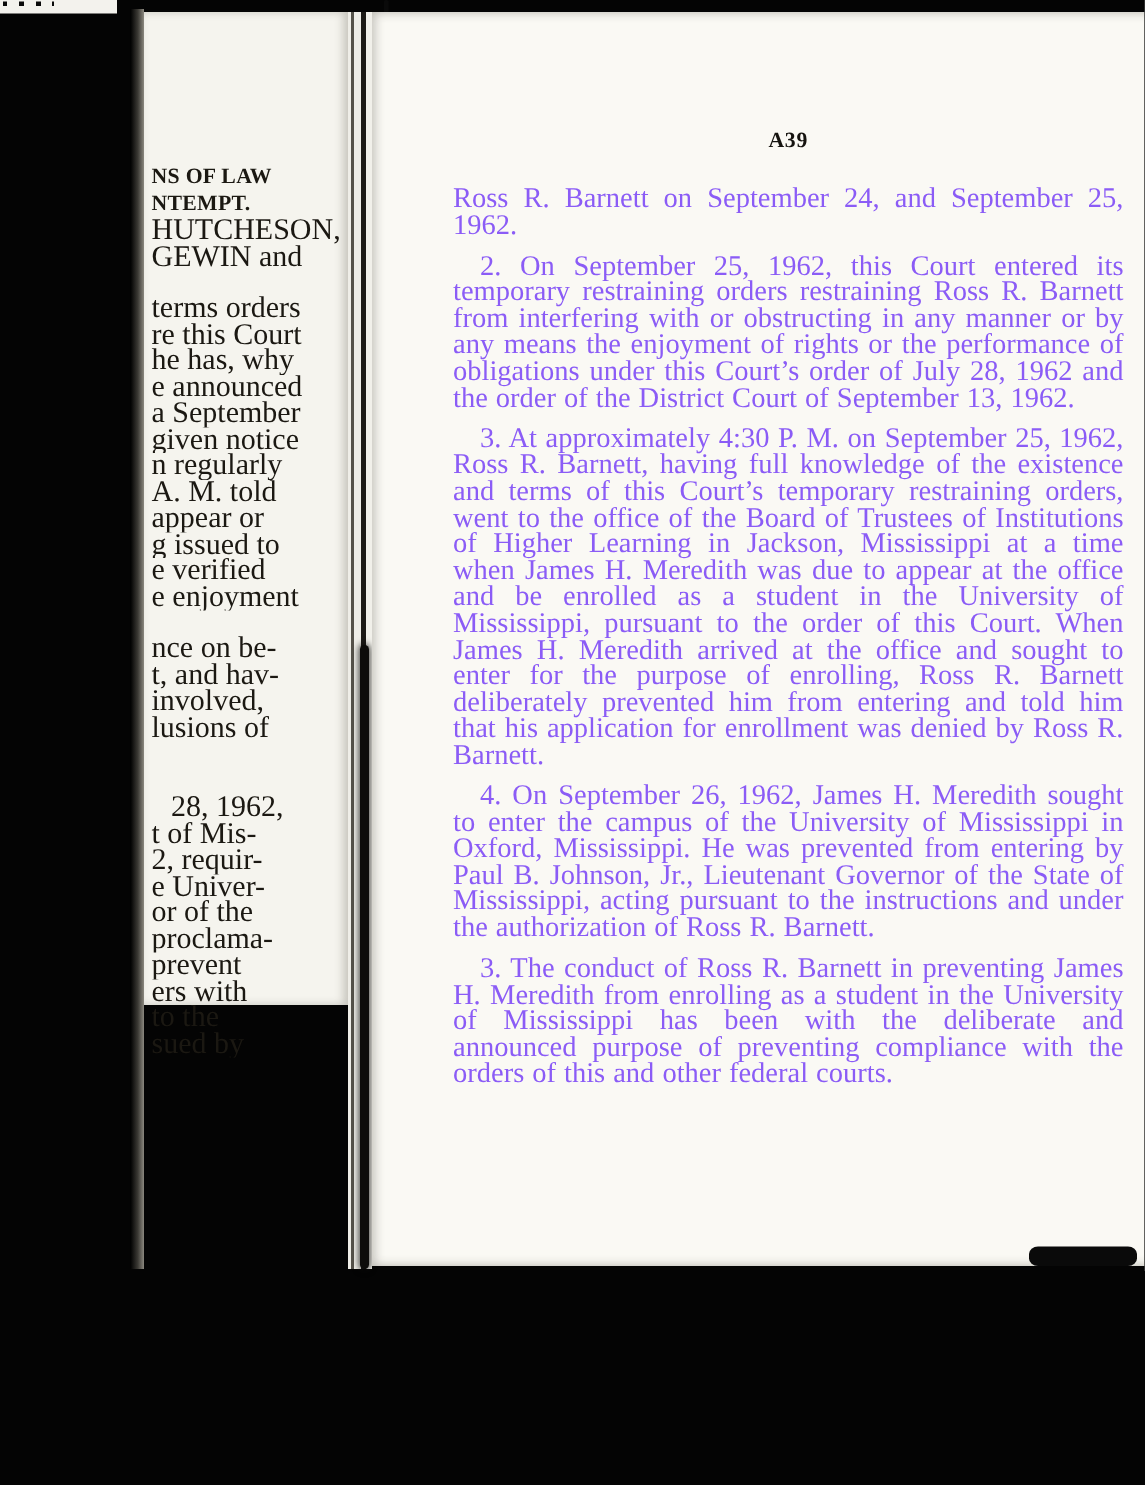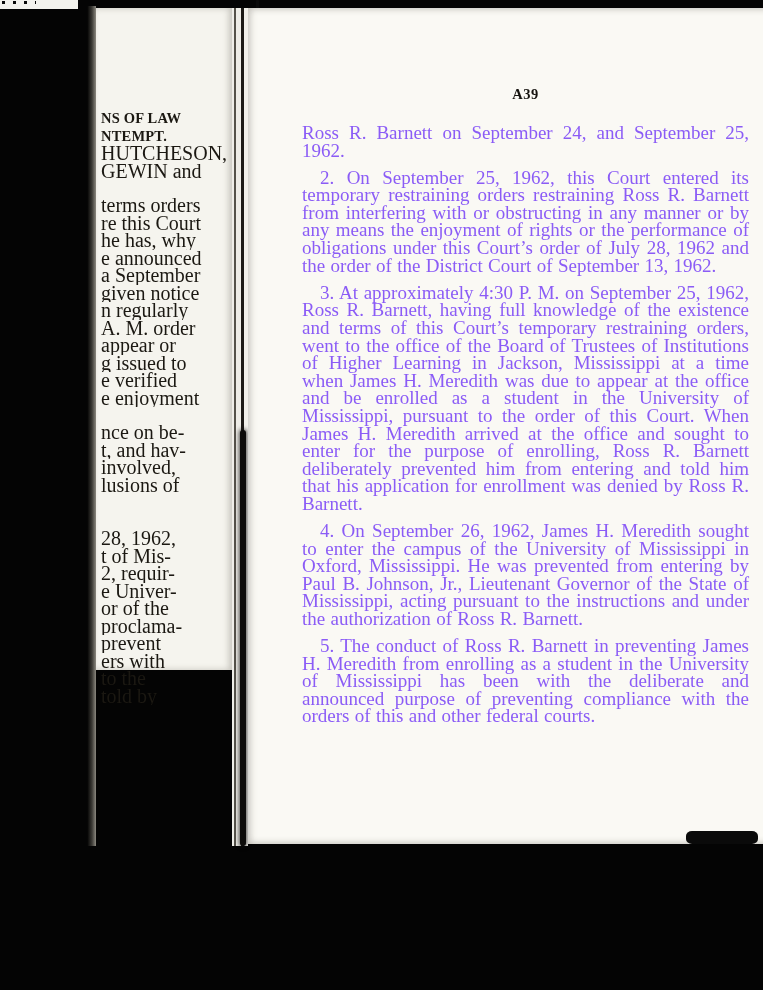--- a/index.html
+++ b/index.html
@@ -43,21 +43,21 @@
   }
   .frag {
     font-size: 20px;
     line-height: 17.5px;
     color: #1b1812;
     white-space: nowrap;
     overflow: hidden;
   }
   .frag.bold { font-weight: bold; font-size: 14.5px; letter-spacing: 0.2px; }
   .frag.gap1 { margin-top: 17px; }
-  .frag.gap2 { margin-top: 36px; }
+  .frag.gap2 { margin-top: 36px; margin-left: 13px; }
 
   .gutter {
     position: absolute; left: 232px; top: 8px; width: 16px; height: 838px;
     background: linear-gradient(90deg,
       #efeee8 0 2px, #55524a 2px 4px, #eeede7 4px 9px,
       #1c1a16 9px 12px, #f1f0ea 12px 16px);
   }
   .gutter-deep {
     position: absolute; left: 240px; top: 430px; width: 6px; height: 416px;
     background: #0d0c0a; border-radius: 3px;
@@ -111,50 +111,50 @@
     <div class="frag bold">NTEMPT.</div>
     <div class="frag">HUTCHESON,</div>
     <div class="frag">GEWIN and</div>
     <div class="frag gap1">terms orders</div>
     <div class="frag">re this Court</div>
     <div class="frag">he has, why</div>
     <div class="frag">e announced</div>
     <div class="frag">a September</div>
     <div class="frag">given notice</div>
     <div class="frag">n regularly</div>
-    <div class="frag">A. M. order</div>
+    <div class="frag">A. M. told</div>
     <div class="frag">appear or</div>
     <div class="frag">g issued to</div>
     <div class="frag">e verified</div>
     <div class="frag">e enjoyment</div>
     <div class="frag gap1">nce on be-</div>
     <div class="frag">t, and hav-</div>
     <div class="frag">involved,</div>
     <div class="frag">lusions of</div>
     <div class="frag gap2">28, 1962,</div>
     <div class="frag">t of Mis-</div>
     <div class="frag">2, requir-</div>
     <div class="frag">e Univer-</div>
     <div class="frag">or of the</div>
     <div class="frag">proclama-</div>
     <div class="frag">prevent</div>
     <div class="frag">ers with</div>
     <div class="frag">to the</div>
-    <div class="frag">told by</div>
+    <div class="frag">sued by</div>
   </div>
 
   <div class="gutter"></div>
   <div class="gutter-deep"></div>
 
   <div class="right-page">
     <div class="pageno">A39</div>
     <div class="text-block">
       <p class="para first">Ross R. Barnett on September 24, and September 25, 1962.</p>
       <p class="para">2.  On September 25, 1962, this Court entered its temporary restraining orders restraining Ross R. Barnett from interfering with or obstructing in any manner or by any means the enjoyment of rights or the performance of obligations under this Court’s order of July 28, 1962 and the order of the District Court of September 13, 1962.</p>
       <p class="para">3.  At approximately 4:30 P. M. on September 25, 1962, Ross R. Barnett, having full knowledge of the existence and terms of this Court’s temporary restraining orders, went to the office of the Board of Trustees of Institutions of Higher Learning in Jackson, Mississippi at a time when James H. Meredith was due to appear at the office and be enrolled as a student in the University of Mississippi, pursuant to the order of this Court.  When James H. Meredith arrived at the office and sought to enter for the purpose of enrolling, Ross R. Barnett deliberately prevented him from entering and told him that his application for enrollment was denied by Ross R. Barnett.</p>
       <p class="para">4.  On September 26, 1962, James H. Meredith sought to enter the campus of the University of Mississippi in Oxford, Mississippi.  He was prevented from entering by Paul B. Johnson, Jr., Lieutenant Governor of the State of Mississippi, acting pursuant to the instructions and under the authorization of Ross R. Barnett.</p>
-      <p class="para">5.  The conduct of Ross R. Barnett in preventing James H. Meredith from enrolling as a student in the University of Mississippi has been with the deliberate and announced purpose of preventing compliance with the orders of this and other federal courts.</p>
+      <p class="para">3.  The conduct of Ross R. Barnett in preventing James H. Meredith from enrolling as a student in the University of Mississippi has been with the deliberate and announced purpose of preventing compliance with the orders of this and other federal courts.</p>
     </div>
   </div>
 
   <div class="smudge"></div>
 
 </div>
 
 </body></html>

